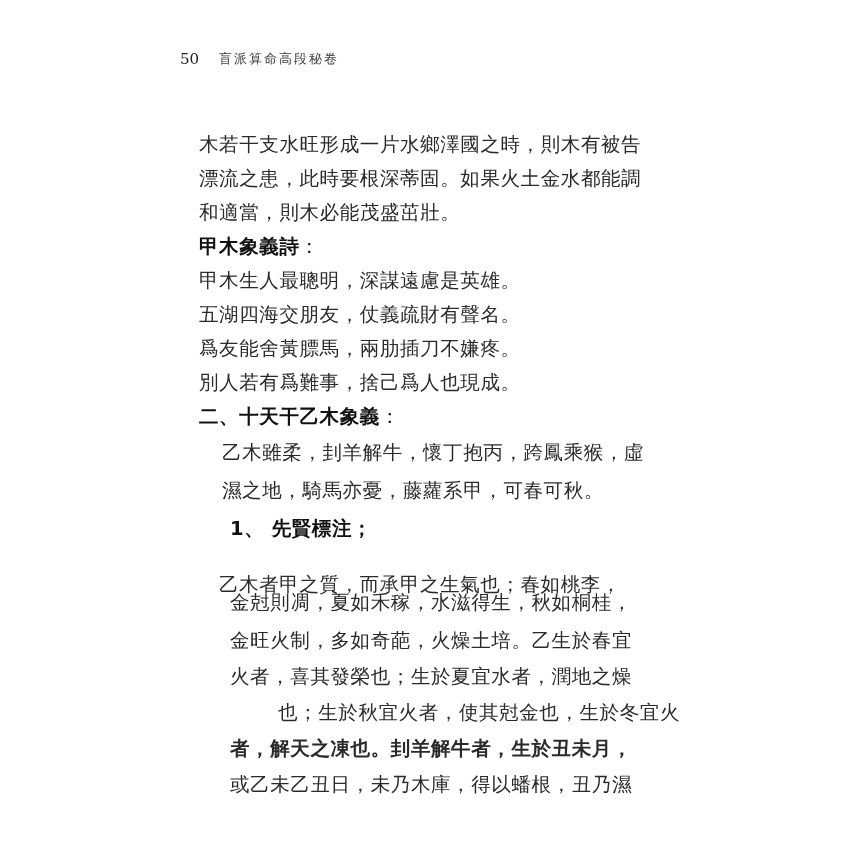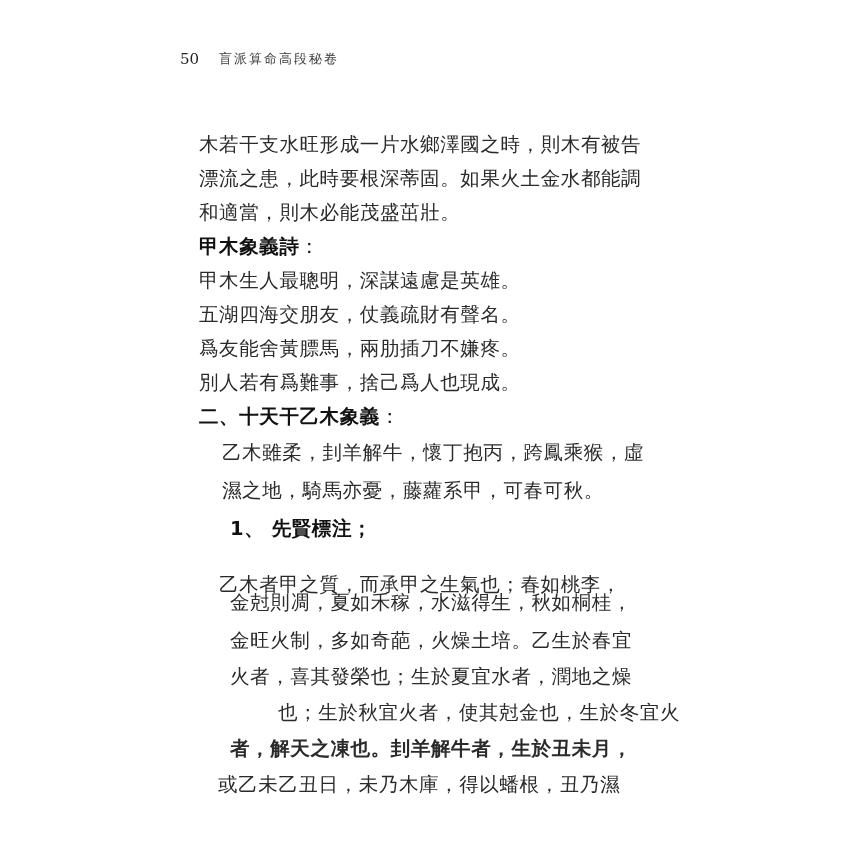--- a/index.html
+++ b/index.html
@@ -42,14 +42,14 @@
   <div class="line" style="top:477px;left:222px;">濕之地，騎馬亦憂，藤蘿系甲，可春可秋。</div>
 
   <div class="line bold" style="top:515px;left:230px;">1、 先賢標注；</div>
 
   <div class="line" style="top:551px;left:219px;margin-top:20px;">乙木者甲之質，而承甲之生氣也；春如桃李，</div>
   <div class="line" style="top:589px;left:230px;">金尅則凋，夏如禾稼，水滋得生，秋如桐桂，</div>
   <div class="line" style="top:627px;left:230px;">金旺火制，多如奇葩，火燥土培。乙生於春宜</div>
   <div class="line" style="top:663px;left:230px;">火者，喜其發榮也；生於夏宜水者，潤地之燥</div>
   <div class="line" style="top:699px;left:230px;margin-left:48px;">也；生於秋宜火者，使其尅金也，生於冬宜火</div>
   <div class="line" style="top:735px;left:230px;font-weight:bold;">者，解天之凍也。刲羊解牛者，生於丑未月，</div>
-  <div class="line" style="top:771px;left:218px;">或乙未乙丑日，未乃木庫，得以蟠根，丑乃濕</div>
+  <div class="line" style="top:771px;left:230px;">或乙未乙丑日，未乃木庫，得以蟠根，丑乃濕</div>
 </div>
 
 </body></html>

